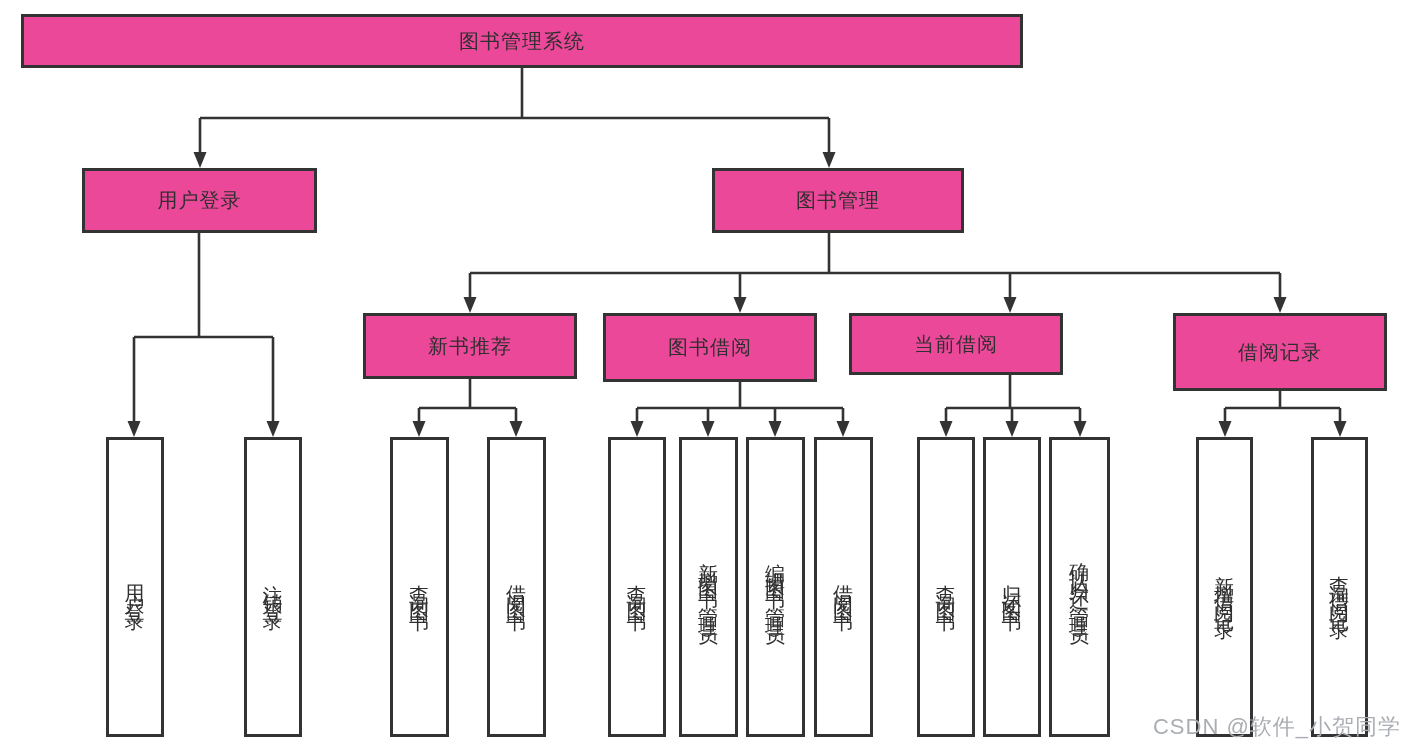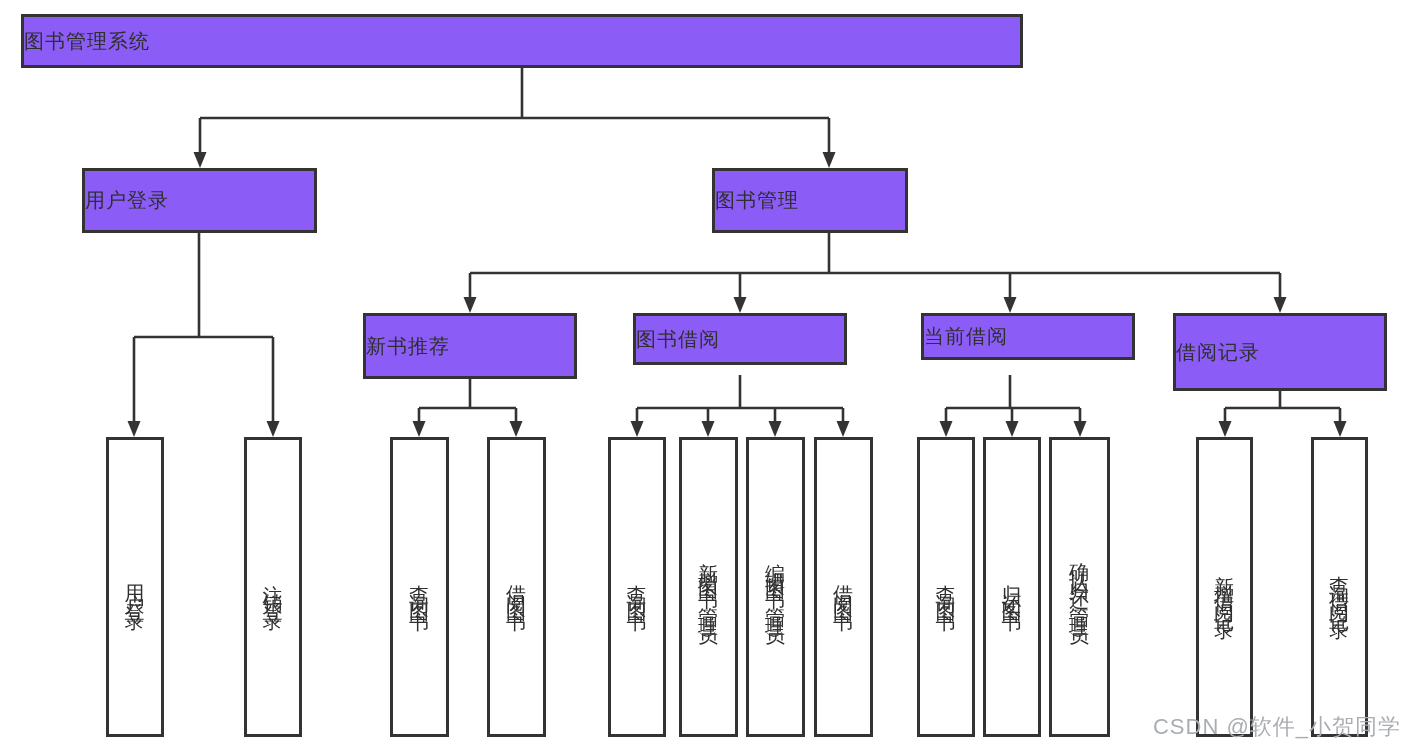--- a/index.html
+++ b/index.html
@@ -12,26 +12,26 @@
     overflow: hidden;
   }
   .connector-layer {
     position: absolute;
     left: 0; top: 0;
     width: 1405px; height: 747px;
   }
   .node {
     position: absolute;
     box-sizing: border-box;
-    background: #8b5cf6;
+    background: #ec4899;
     border: 3px solid #333333;
     color: #2f2f2f;
     display: flex;
     align-items: center;
-    justify-content: flex-start;
+    justify-content: center;
     font-size: 20px;
     letter-spacing: 1px;
   }
   .node .h-label { white-space: nowrap; }
   .leaf {
     position: absolute;
     box-sizing: border-box;
     background: #ffffff;
     border: 3px solid #333333;
     color: #2f2f2f;
@@ -94,31 +94,31 @@
     </g>
   </svg>
 
   <div class="node" style="left:21px; top:14px; width:1002px; height:54px;">
     <span class="h-label">图书管理系统</span>
   </div>
 
   <div class="node" style="left:82px; top:168px; width:235px; height:65px;">
     <span class="h-label">用户登录</span>
   </div>
-  <div class="node" style="left:712px; top:168px; width:196px; height:65px;">
+  <div class="node" style="left:712px; top:168px; width:252px; height:65px;">
     <span class="h-label">图书管理</span>
   </div>
 
   <div class="node" style="left:363px; top:313px; width:214px; height:66px;">
     <span class="h-label">新书推荐</span>
   </div>
-  <div class="node" style="left:633px; top:313px; width:214px; height:52px;">
+  <div class="node" style="left:603px; top:313px; width:214px; height:69px;">
     <span class="h-label">图书借阅</span>
   </div>
-  <div class="node" style="left:921px; top:313px; width:214px; height:47px;">
+  <div class="node" style="left:849px; top:313px; width:214px; height:62px;">
     <span class="h-label">当前借阅</span>
   </div>
   <div class="node" style="left:1173px; top:313px; width:214px; height:78px;">
     <span class="h-label">借阅记录</span>
   </div>
 
   <div class="leaf" style="left:106px; width:58px;">
     <span class="v-label">用户登录</span>
   </div>
   <div class="leaf" style="left:244px; width:58px;">

